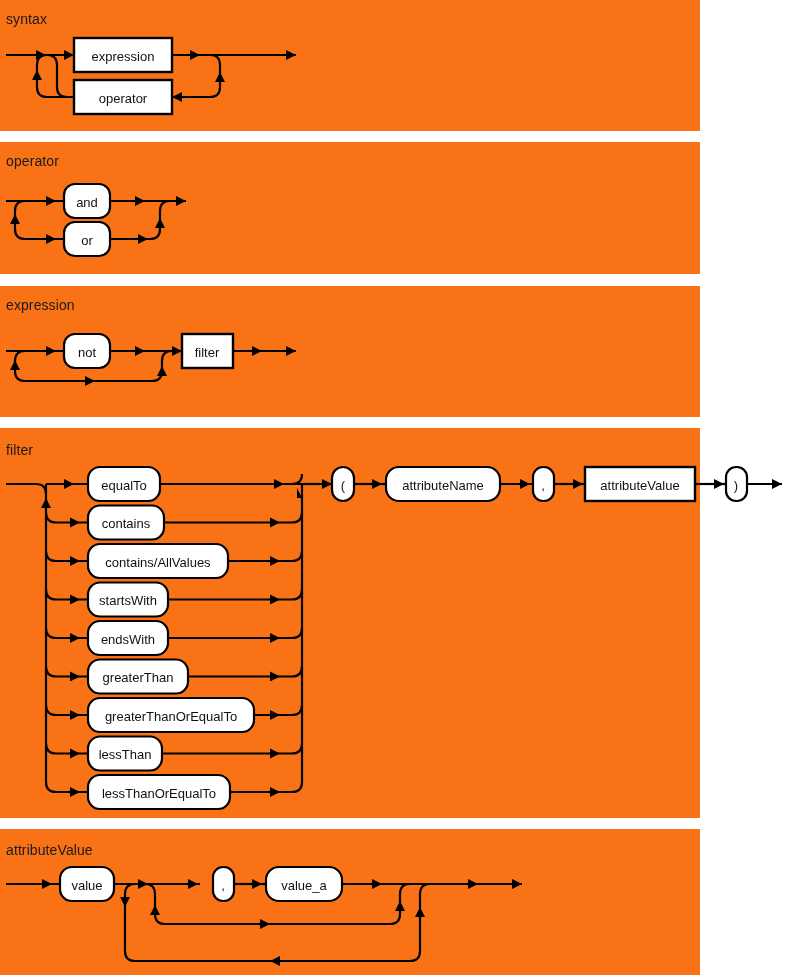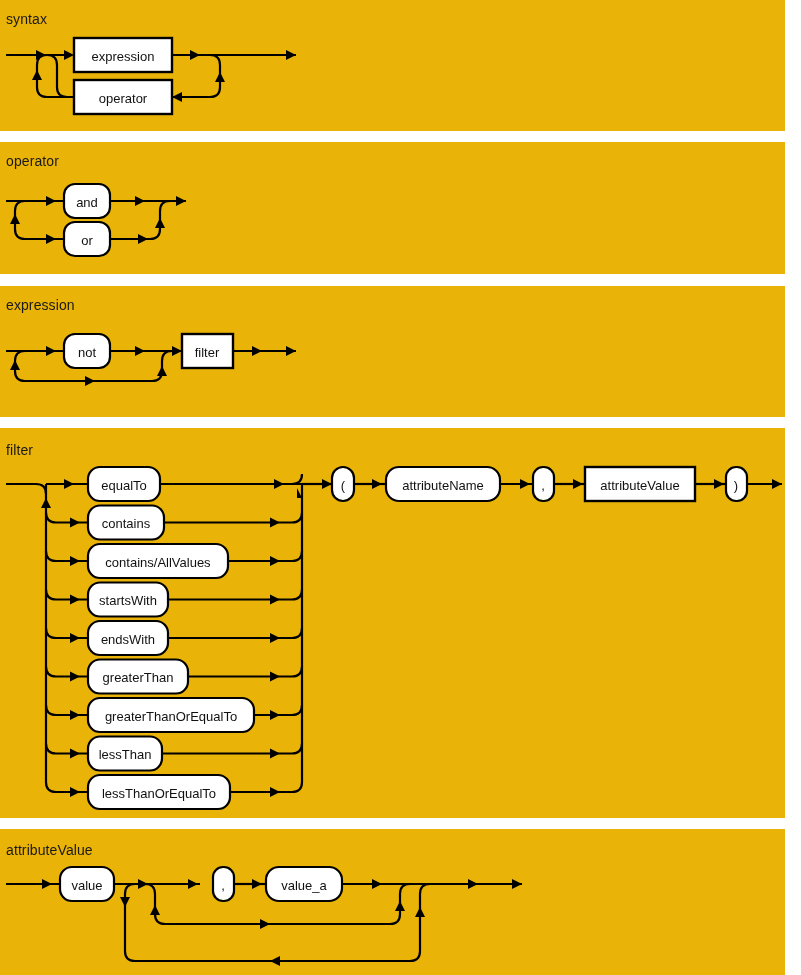--- a/index.html
+++ b/index.html
@@ -1,18 +1,18 @@
 <!DOCTYPE html>
 <html><head>
 <meta charset="utf-8">
 <style>
   html,body{margin:0;padding:0;background:#ffffff;}
   body{width:801px;height:975px;font-family:"Liberation Sans",sans-serif;overflow:hidden;}
   #page{position:relative;width:801px;height:975px;background:#ffffff;}
-  .section{position:absolute;left:0;width:778px;background:#eab308;padding-left:7px;}
+  .section{position:absolute;left:0;width:700px;background:#f97316;}
   .sec-label{position:absolute;left:6px;font-size:14px;color:#1a1a1a;letter-spacing:.1px;white-space:nowrap;}
   .diagram{position:absolute;left:0;top:0;}
   svg{display:block;overflow:visible;}
   .rail{fill:none;stroke:#000000;stroke-width:2.2;stroke-linecap:butt;}
   .arw{fill:#000000;stroke:none;}
   .nonterm{fill:#ffffff;stroke:#000000;stroke-width:2.4;}
   .term{fill:#ffffff;stroke:#000000;stroke-width:2.2;}
   .lbl{font-family:"Liberation Sans",sans-serif;font-size:13px;fill:#111111;text-anchor:middle;dominant-baseline:central;}
   .lbl-sm{font-family:"Liberation Sans",sans-serif;font-size:13px;fill:#111111;text-anchor:middle;dominant-baseline:central;}
 </style>

